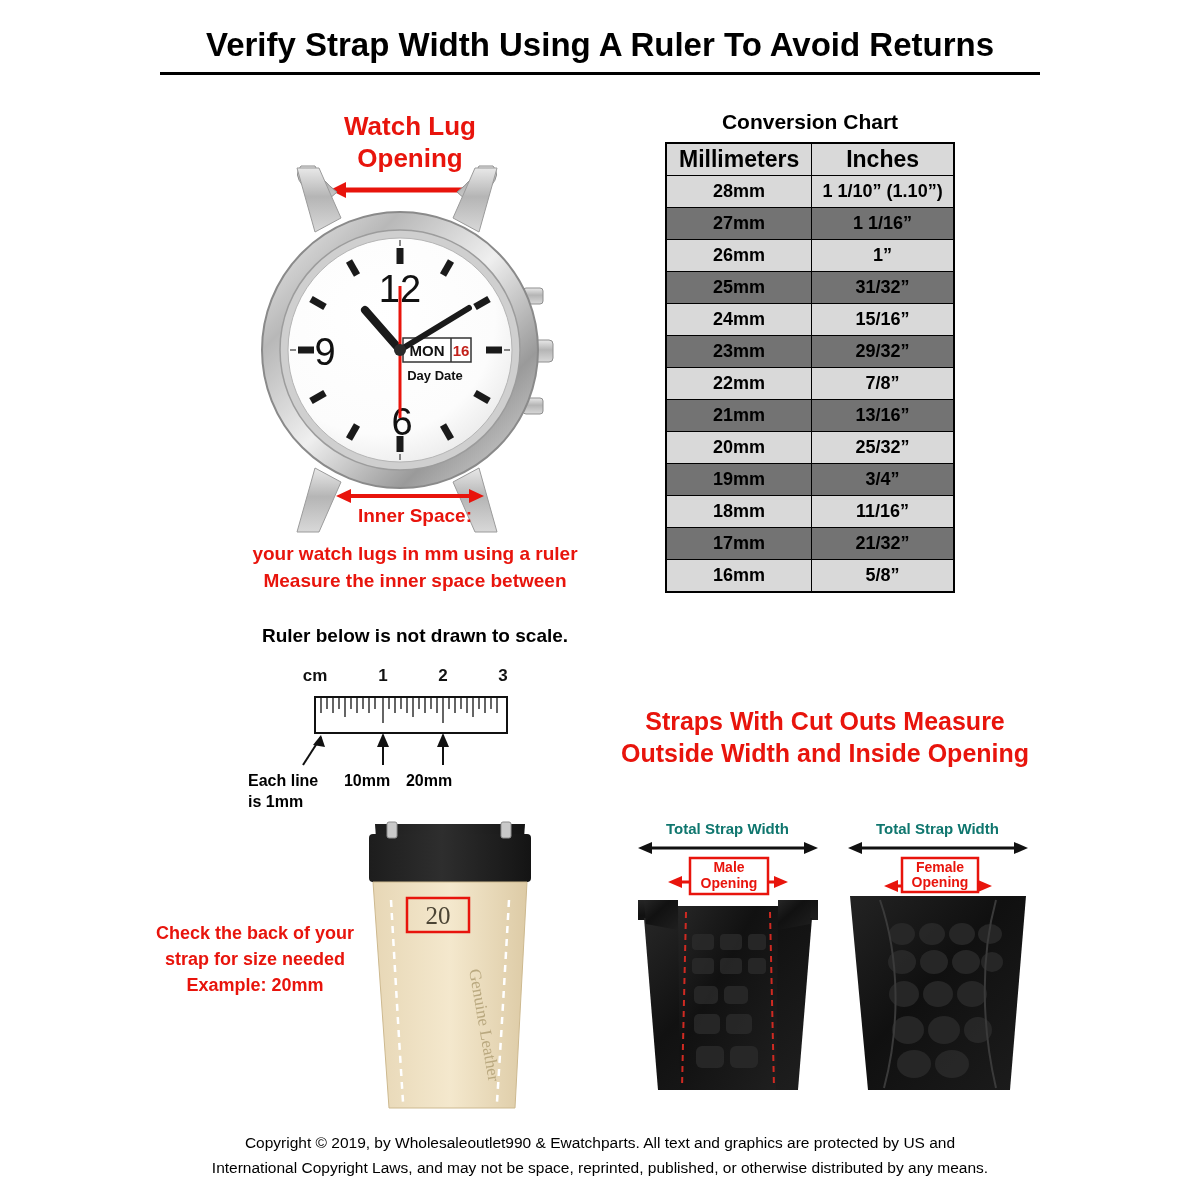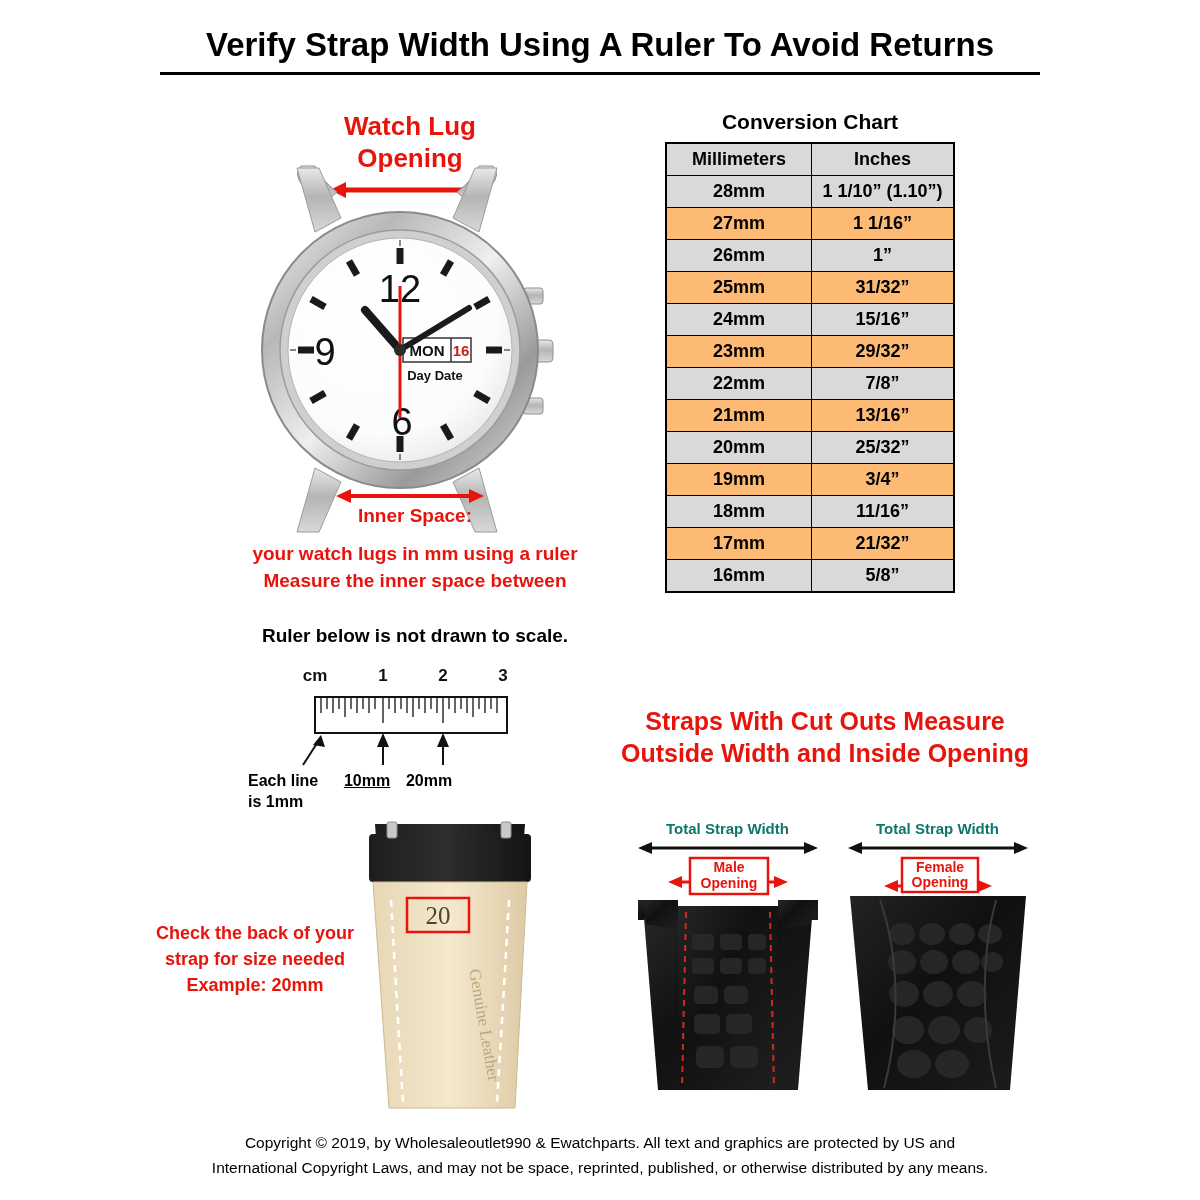--- a/index.html
+++ b/index.html
@@ -68,22 +68,22 @@
   #chart {
     position:absolute; left:665px; top:142px; width:290px;
     border:2px solid #000; border-collapse:collapse;
   }
   #chart td, #chart th {
     border:1px solid #000;
     font-size:18px; font-weight:bold;
     text-align:center;
     height:31px; padding:0;
   }
-  #chart th { background:#d9d9d9; font-size:18px; }
-  #chart tr.odd td { background:#fdba74; }
+  #chart th { background:#d9d9d9; font-size:23px; }
+  #chart tr.odd td { background:#737373; }
   #chart tr.even td { background:#d9d9d9; }
   #chart td.col1 { width:145px; }
   #chart td.col2 { width:143px; }
 
   
   #cutout-heading {
     position:absolute; left:575px; top:705px; width:500px;
     text-align:center; font-size:25px; line-height:32px;
     font-weight:bold; color:#e8140c;
   }
@@ -281,21 +281,21 @@
         <polygon points="188,68 182,82 194,82" stroke="none"></polygon>
       </g>
     </svg>
   </div>
 
   <div id="ruler-caption">
     <div style="position:absolute; left:0px; top:0px; width:90px; ">
       <div>Each line</div>
       <div>is 1mm</div>
     </div>
-    <div style="position:absolute; left:86px; top:0px; width:66px; text-align:center;text-decoration:underline;">10mm</div>
+    <div style="position:absolute; left:86px; top:0px; width:66px; text-align:center;">10mm</div>
     <div style="position:absolute; left:148px; top:0px; width:66px; text-align:center;">20mm</div>
   </div>
 
   <div id="chart-title">Conversion Chart</div>
   <table id="chart">
     <thead>
       <tr>
         <th>Millimeters</th>
         <th>Inches</th>
       </tr>

